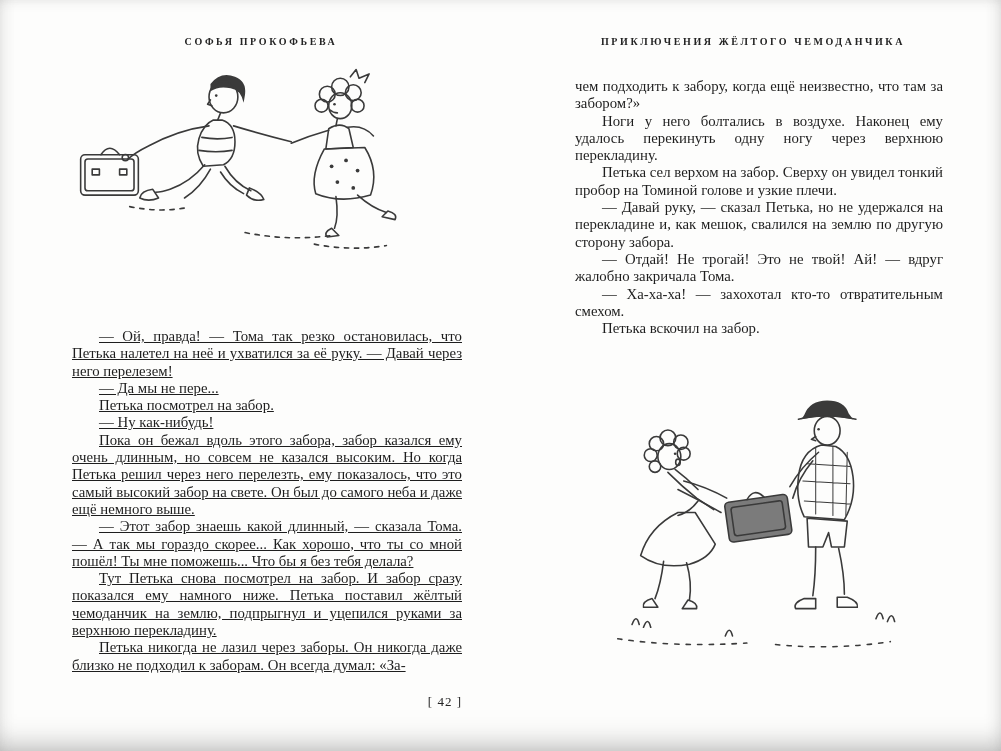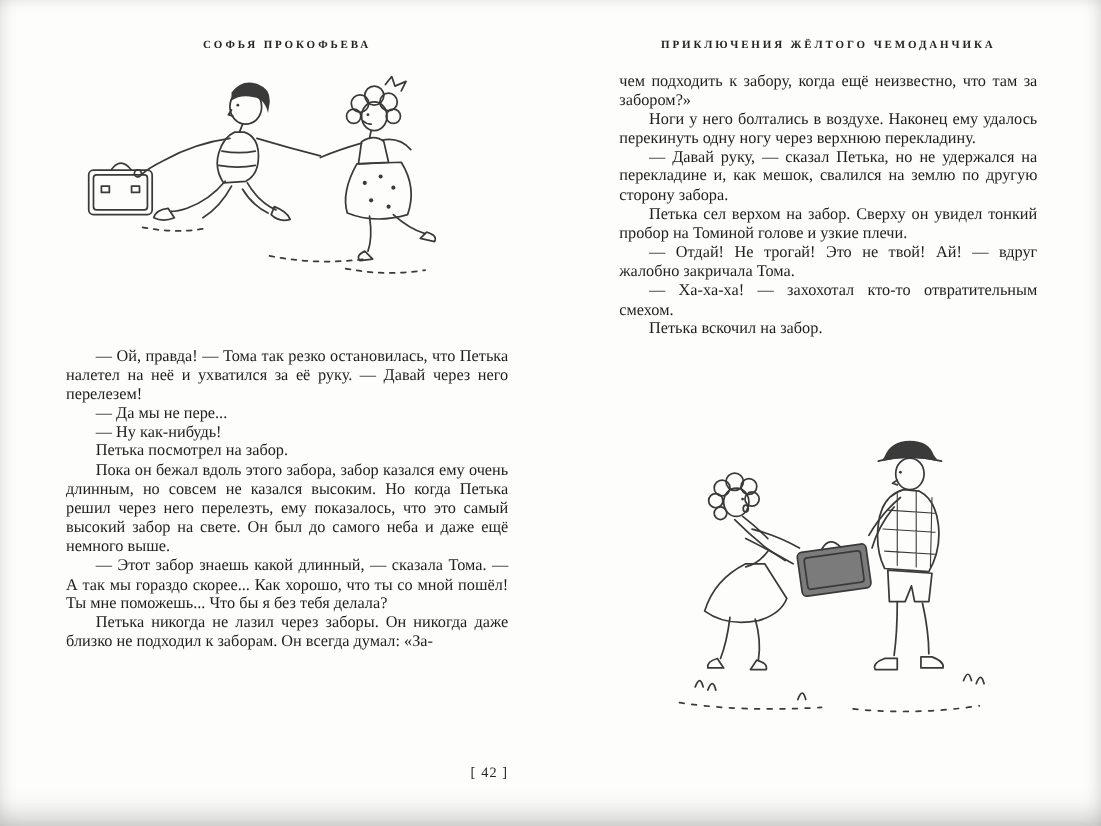--- a/index.html
+++ b/index.html
@@ -30,22 +30,22 @@
     text-align: center;
     font-size: 10px; font-weight: bold;
     letter-spacing: 2.6px;
     color: #242424;
     white-space: nowrap;
   }
   .illus { position: absolute; }
   .illus-left  { top: 62px;  left: 12px; width: 375px; height: 246px; }
   .illus-right { top: 380px; left: 26px; width: 330px; height: 288px; }
   .illus svg { display: block; width: 100%; height: 100%; }
-  .text-block { position: absolute; left: 0; right: 0; }
-  .text-left  { top: 316px; }
+  .text-block { position: absolute; left: 12px; right: 0; margin-top: 12px; }
+  .text-left  { top: 316px; text-decoration: underline; }
   .text-right { top: 66px; }
   .text-block p {
     margin: 0;
     font-size: 14.8px;
     line-height: 17.3px;
     text-align: justify;
     text-indent: 27px;
     hyphens: auto;
   }
   .text-block p.no-indent { text-indent: 0; }
@@ -126,38 +126,39 @@
           <path d="M120 118 q30 6 60 2" stroke-dasharray="3 4"></path>
           <path d="M168 126 q25 5 50 1" stroke-dasharray="3 4"></path>
         </g>
       </g>
     </svg>
   </div>
 
   <div class="text-block text-left">
     <p>— Ой, правда! — Тома так резко остановилась, что Петька налетел на неё и ухватился за её руку. — Давай через него перелезем!</p>
     <p>— Да мы не пере...</p>
+    <p>Петька посмотрел на забор.</p>
     <p>— Ну как-нибудь!</p>
-    <p>Петька посмотрел на забор.</p>
     <p>Пока он бежал вдоль этого забора, забор казался ему очень длинным, но совсем не казался высоким. Но когда Петька решил через него перелезть, ему показалось, что это самый высокий забор на свете. Он был до самого неба и даже ещё немного выше.</p>
     <p>— Этот забор знаешь какой длинный, — сказала Тома. — А так мы гораздо скорее... Как хорошо, что ты со мной пошёл! Ты мне поможешь... Что бы я без тебя делала?</p>
+    <p>Тут Петька снова посмотрел на забор. И забор сразу показался ему намного ниже. Петька поставил жёлтый чемоданчик на землю, подпрыгнул и уцепился руками за верхнюю перекладину.</p>
     <p>Петька никогда не лазил через заборы. Он никогда даже близко не подходил к заборам. Он всегда думал: «За-</p>
   </div>
 
   <div class="page-number">[ 42 ]</div>
 </div>
 
 <div class="page page-right">
   <div class="running-head">ПРИКЛЮЧЕНИЯ ЖЁЛТОГО ЧЕМОДАНЧИКА</div>
 
   <div class="text-block text-right">
     <p class="no-indent">чем подходить к забору, когда ещё неизвестно, что там за забором?»</p>
     <p>Ноги у него болтались в воздухе. Наконец ему удалось перекинуть одну ногу через верхнюю перекладину.</p>
+    <p>Петька сел верхом на забор. Сверху он увидел тонкий пробор на Томиной голове и узкие плечи.</p>
     <p>— Давай руку, — сказал Петька, но не удержался на перекладине и, как мешок, свалился на землю по другую сторону забора.</p>
-    <p>Петька сел верхом на забор. Сверху он увидел тонкий пробор на Томиной голове и узкие плечи.</p>
     <p>— Отдай! Не трогай! Это не твой! Ай! — вдруг жалобно закричала Тома.</p>
     <p>— Ха-ха-ха! — захохотал кто-то отвратительным смехом.</p>
     <p>Петька вскочил на забор.</p>
   </div>
 
   <div class="illus illus-right" aria-label="girl-and-boy-in-cap-with-suitcase-sketch">
     <svg viewBox="0 0 230 200">
       <g fill="none" stroke="#3a3a3a" stroke-width="1.1" stroke-linecap="round" stroke-linejoin="round">
 
         <g>

